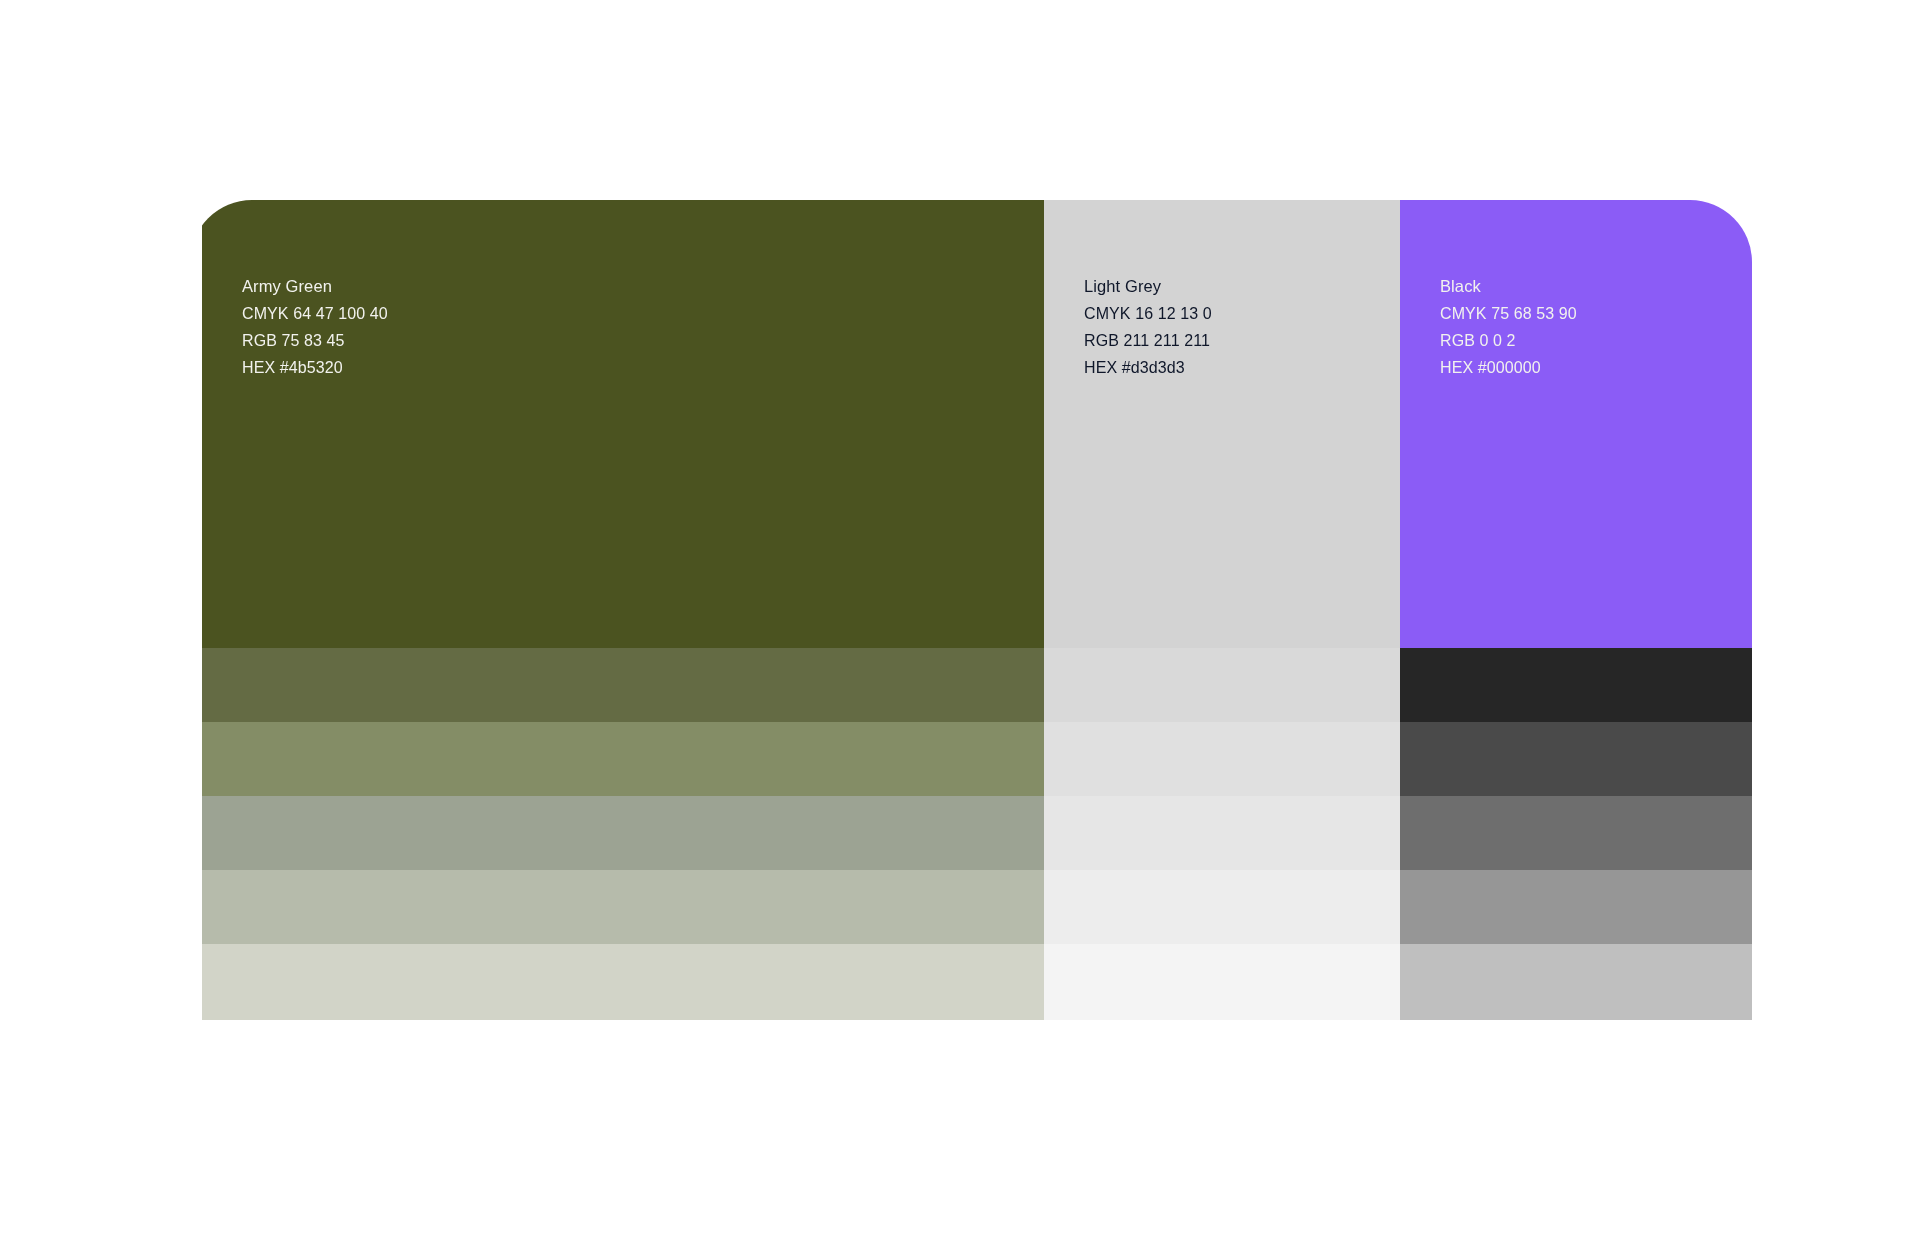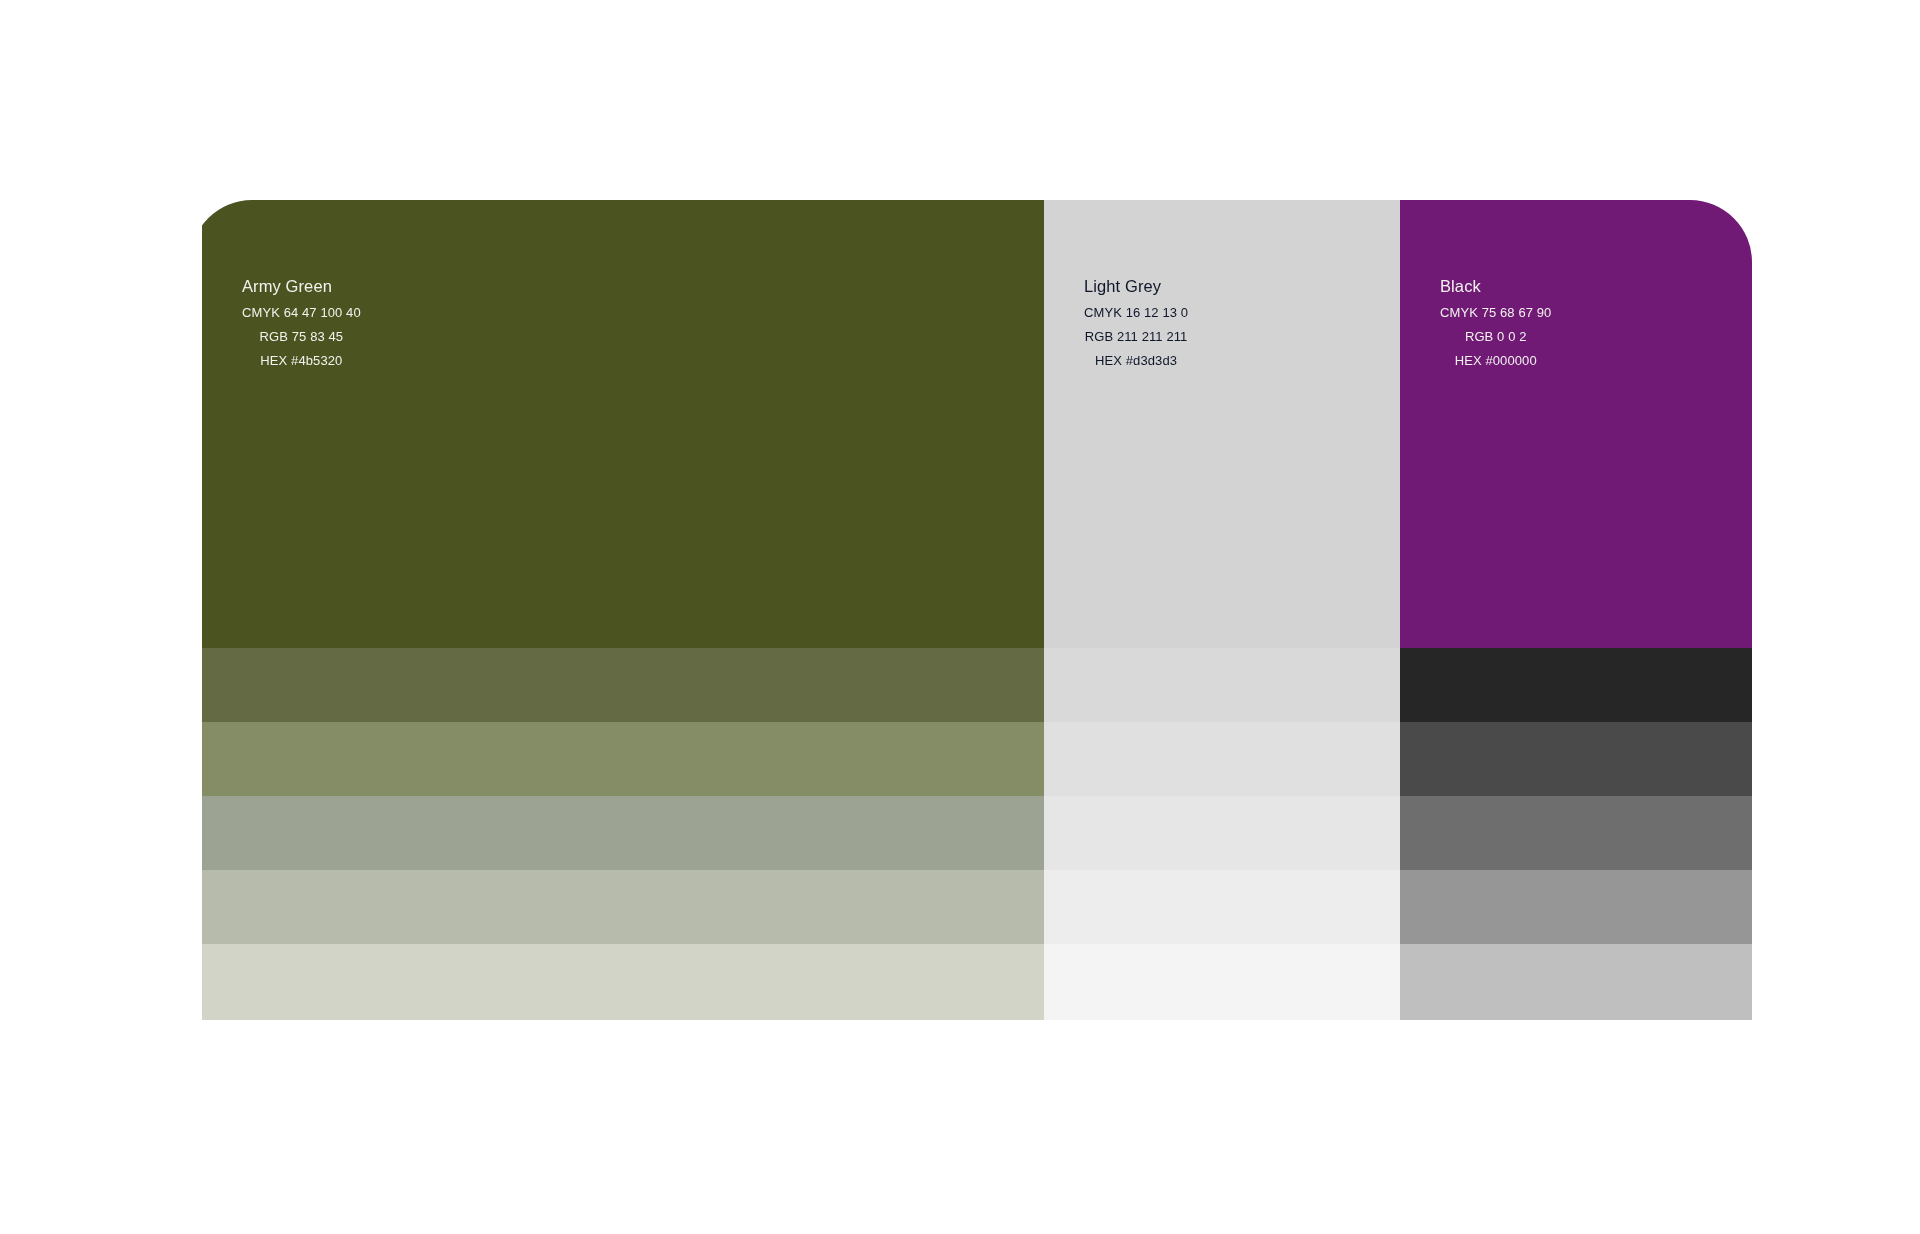--- a/index.html
+++ b/index.html
@@ -54,26 +54,25 @@
 
   .swatch-name {
     font-size: 16.5px;
     font-weight: 400;
     letter-spacing: 0.1px;
     margin: 0 0 11px 0;
     white-space: nowrap;
   }
 
   .swatch-spec {
-    font-size: 13px;
+    font-size: 16px;
     font-weight: 400;
     letter-spacing: 0.1px;
     margin: 0 0 11px 0;
     white-space: nowrap;
-    text-align: center;
   }
   .swatch-spec:last-child { margin-bottom: 16px; }
 
   .text-light { color: #f2f2ee; }
   .text-dark  { color: #0f172a; }
 
   .tint-row {
     width: 100%;
     flex: none;
   }
@@ -114,24 +113,24 @@
       </div>
     </div>
     <div class="tint-row tint-0" style="background:#d9d9d9;"></div>
     <div class="tint-row tint-1" style="background:#e0e0e0;"></div>
     <div class="tint-row tint-2" style="background:#e6e6e6;"></div>
     <div class="tint-row tint-3" style="background:#ededed;"></div>
     <div class="tint-row tint-4" style="background:#f4f4f4;"></div>
   </div>
 
   <div class="swatch-column col-black">
-    <div class="swatch-main" style="background:#701a75;text-decoration:underline;">
+    <div class="swatch-main" style="background:#8b5cf6;text-decoration:underline;">
       <div class="swatch-info text-light">
         <div class="swatch-name">Black</div>
-        <div class="swatch-spec">CMYK 75 68 67 90</div>
+        <div class="swatch-spec">CMYK 75 68 53 90</div>
         <div class="swatch-spec">RGB 0 0 2</div>
         <div class="swatch-spec">HEX #000000</div>
       </div>
     </div>
     <div class="tint-row tint-0" style="background:#262626;"></div>
     <div class="tint-row tint-1" style="background:#4a4a4a;"></div>
     <div class="tint-row tint-2" style="background:#6e6e6e;"></div>
     <div class="tint-row tint-3" style="background:#969696;"></div>
     <div class="tint-row tint-4" style="background:#bfbfbf;"></div>
   </div>

